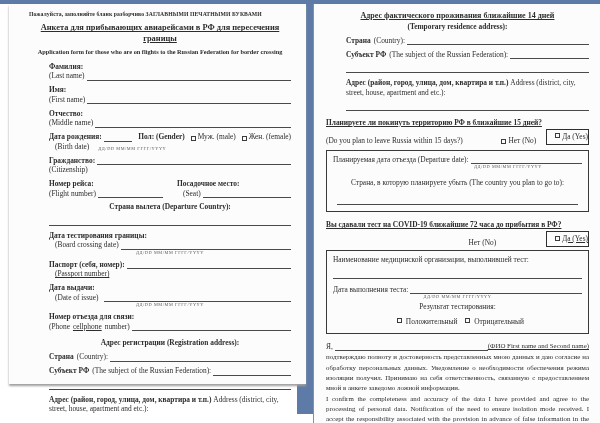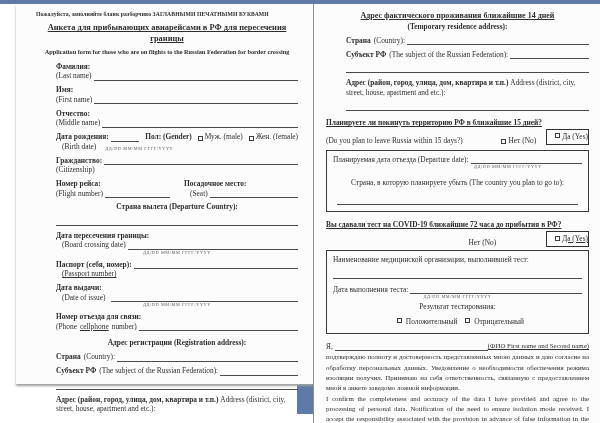--- a/index.html
+++ b/index.html
@@ -12,21 +12,21 @@
     overflow: hidden;
   }
   .strip-top { position:absolute; left:0; top:0; width:600px; height:4px; background:#5d7ba6; }
   .strip-mid { position:absolute; left:297px; top:0; width:16px; height:414px; background:#5d7ba6; }
   .page {
     position:absolute; background:#fcfcfc;
     font-size:7.4px; line-height:1.28;
     filter: blur(0.22px);
   }
   .page-left {
-    left:16px; top:4px; width:297px; height:380px;
+    left:9px; top:4px; width:297px; height:380px;
     padding:7px 15px 0 20px;
     box-shadow: 0 2px 2px 0 #9f9f9f;
   }
   .page-right {
     left:313px; top:4px; width:287px; height:419px;
     padding:7px 11px 0 12px;
     border-left:1px solid #8f8f8f;
   }
   .b { font-weight:bold; }
   .u { text-decoration:underline; }
@@ -128,21 +128,21 @@
       </div>
     </div>
   </div>
 
   <div class="row">
     <div class="b center">Страна вылета (Departure Country):</div>
     <div class="fullline"></div>
   </div>
 
   <div class="row">
-    <div class="b">Дата пересечения границы:</div>
+    <div class="b">Дата тестирования границы:</div>
     <div class="lr">
       <span class="indent">(Board crossing date)</span>
       <span class="fill"></span>
     </div>
     <div class="hint center">ДД/DD ММ/MM ГГГГ/YYYY</div>
   </div>
 
   <div class="row">
     <div class="lr">
       <span class="b">Паспорт (себя, номер):</span>

